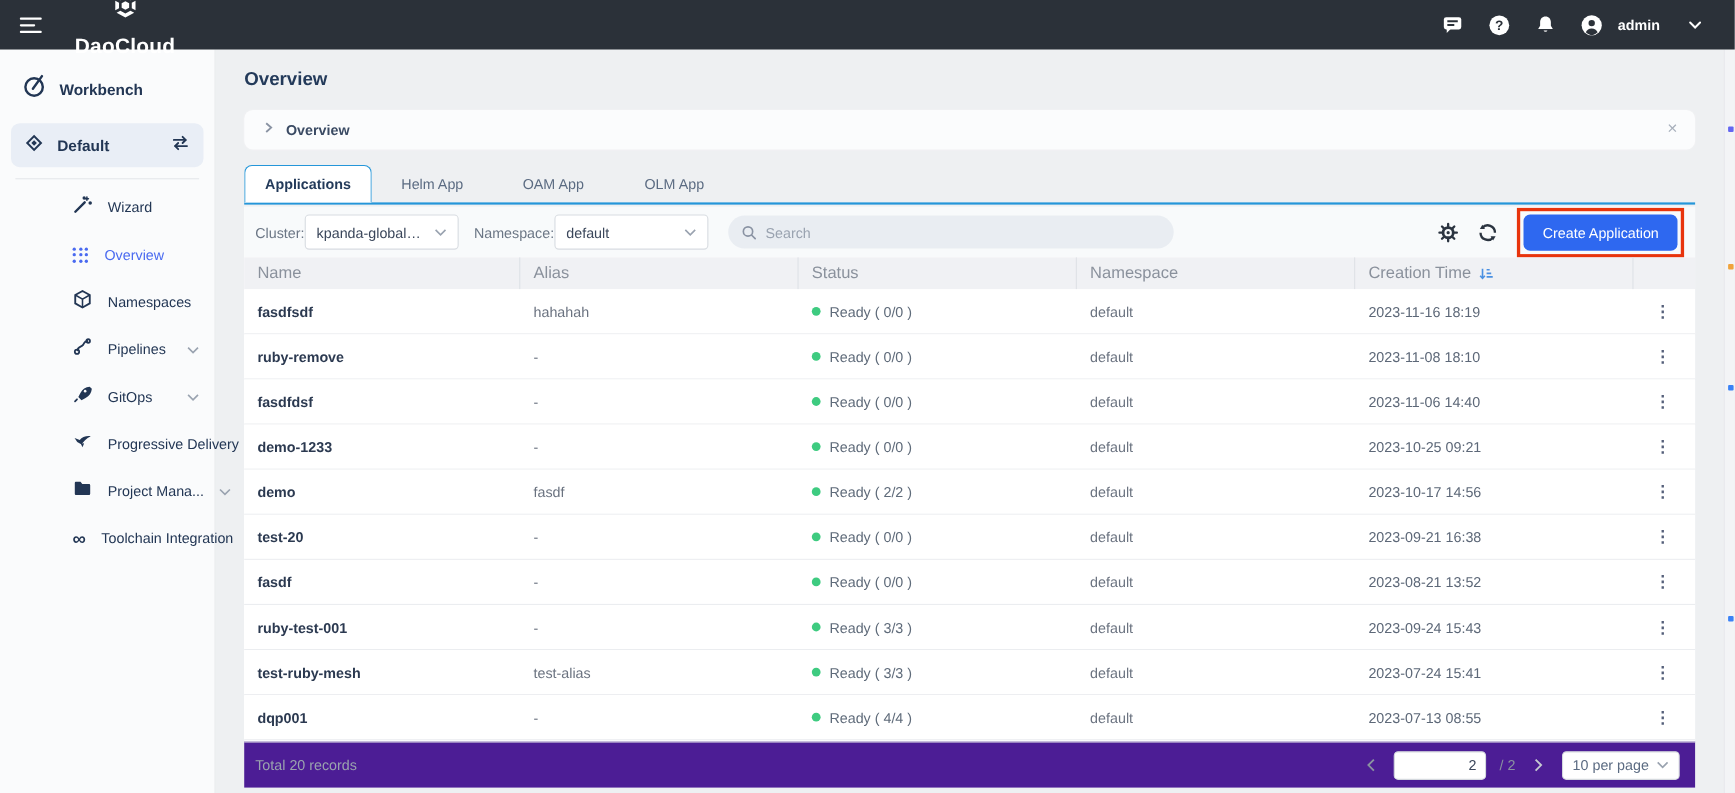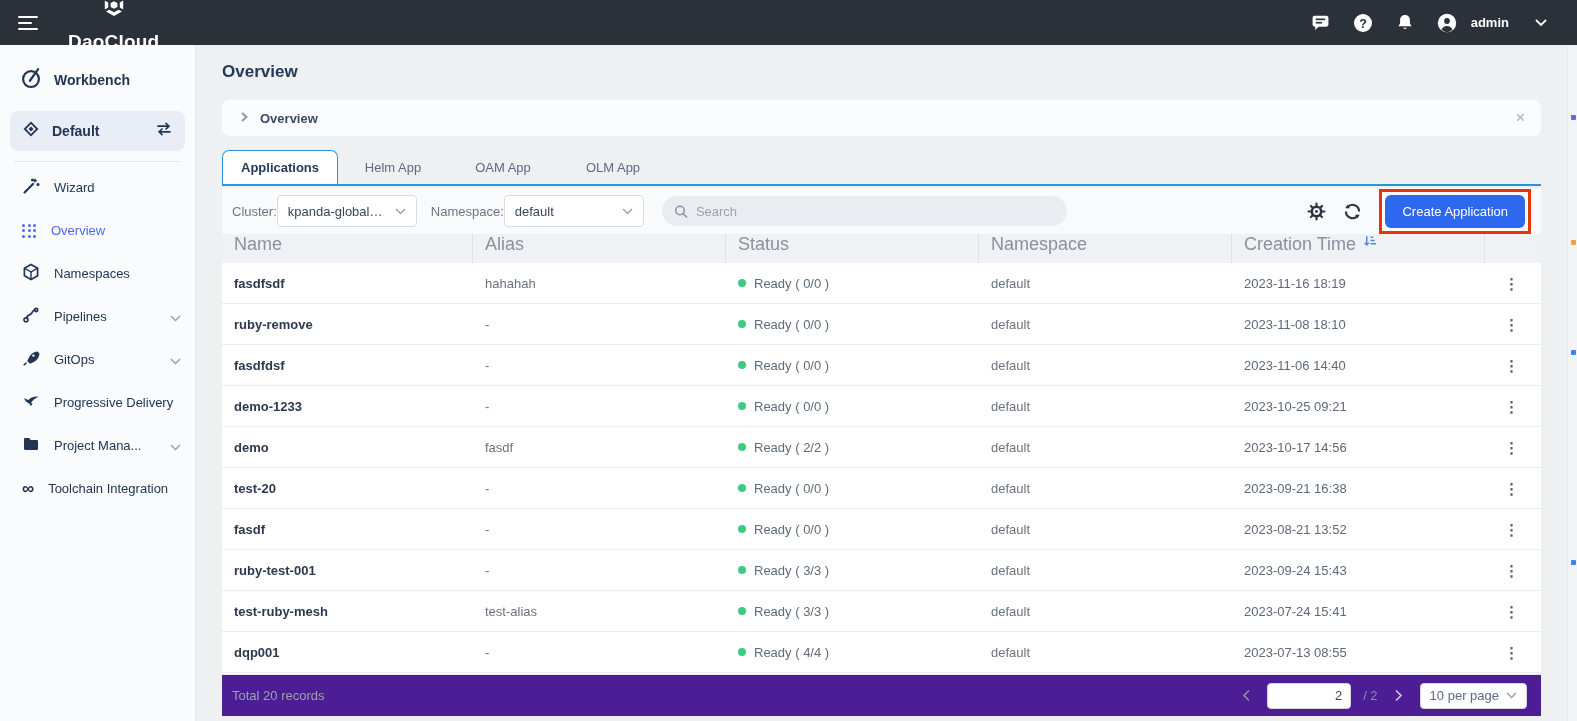--- a/index.html
+++ b/index.html
@@ -23,21 +23,21 @@
   .sidebar { position:absolute; left:0; top:45px; bottom:0; width:196px;
     background:#fafbfc; border-right:1px solid #e7e9ec; z-index:20; }
   .wb-header { display:flex; align-items:center; gap:12px; padding:22px 0 18px 20px; }
   .wb-header .lbl { font-size:14px; font-weight:bold; color:#223654; }
   .workspace-row { margin:0 10px; height:40px; background:#e9eef6; border-radius:8px;
     display:flex; align-items:center; gap:12px; padding:0 12px; cursor:pointer; }
   .workspace-row .lbl { font-size:14px; font-weight:bold; color:#223654; }
   .workspace-row .swap { margin-left:auto; }
   .side-divider { height:1px; background:#e5e7ea; margin:10px 14px 4px 14px; }
   .side-item { display:flex; align-items:center; gap:14px; height:43px; padding:0 14px 0 22px;
-    cursor:pointer; }
+    cursor:pointer;margin-left:44px; }
   .side-item .lbl { font-size:13px; color:#223654; white-space:nowrap; }
   .side-item.active .lbl { color:#4a6af0; }
   .side-item .chev { margin-left:auto; }
   .grid-dots { width:15px; display:grid; grid-template-columns:repeat(3,3px); gap:2.5px; }
   .grid-dots i { width:3px; height:3px; border-radius:50%; background:#223654; }
   .side-item.active .grid-dots i { background:#4a6af0; }
   .inf { font-size:17px; font-weight:bold; color:#223654; line-height:1; }
 
   
   .main { position:absolute; left:196px; top:45px; right:0; bottom:0; background:#eef0f2; }
@@ -74,22 +74,22 @@
   .search-pill input::placeholder { color:#9aa3b0; }
   .tool-group { margin-left:auto; display:flex; align-items:center; gap:14px; }
   .icon-btn { width:22px; height:22px; display:flex; align-items:center; justify-content:center; cursor:pointer; }
   .annotation-box { border:3px solid #e8340c; padding:3px; margin-left:2px; }
   .create-btn { height:33px; background:#2e68f0; color:#fff; border:none; border-radius:6px;
     font-size:13px; padding:0 17px; cursor:pointer; font-family:"Liberation Sans",sans-serif; }
 
   
   .tbl-header { height:29px; background:#f0f1f4; display:grid;
     grid-template-columns:251px 253px 253px 253px 253px 1fr; align-items:center; }
-  .tbl-header .hcell { font-size:18px; color:#8a919c; padding-left:12px; height:100%;
-    display:flex; align-items:flex-start; gap:7px; border-right:1px solid #dee1e6; }
+  .tbl-header .hcell { font-size:15px; color:#8a919c; padding-left:12px; height:100%;
+    display:flex; align-items:center; gap:7px; border-right:1px solid #dee1e6; }
   .tbl-header .hcell:last-child { border-right:none; }
   .tbl-body { flex:0 0 auto; }
   .tbl-row { height:41px; display:grid; grid-template-columns:251px 253px 253px 253px 253px 1fr;
     align-items:center; border-bottom:1px solid #ebedf0; background:#fff; }
   .cell { font-size:13px; padding-left:12px; color:#6b7380; display:flex; align-items:center; gap:8px; }
   .cell.name { font-weight:bold; color:#2b3950; }
   .cell.date { color:#5d6878; }
   .dot { width:8px; height:8px; border-radius:50%; background:#3ecb80; flex:0 0 auto; }
   .status-txt { color:#5f6b7a; }
   .kebab { margin-left:auto; margin-right:22px; color:#55607a; font-size:15px; letter-spacing:0;

